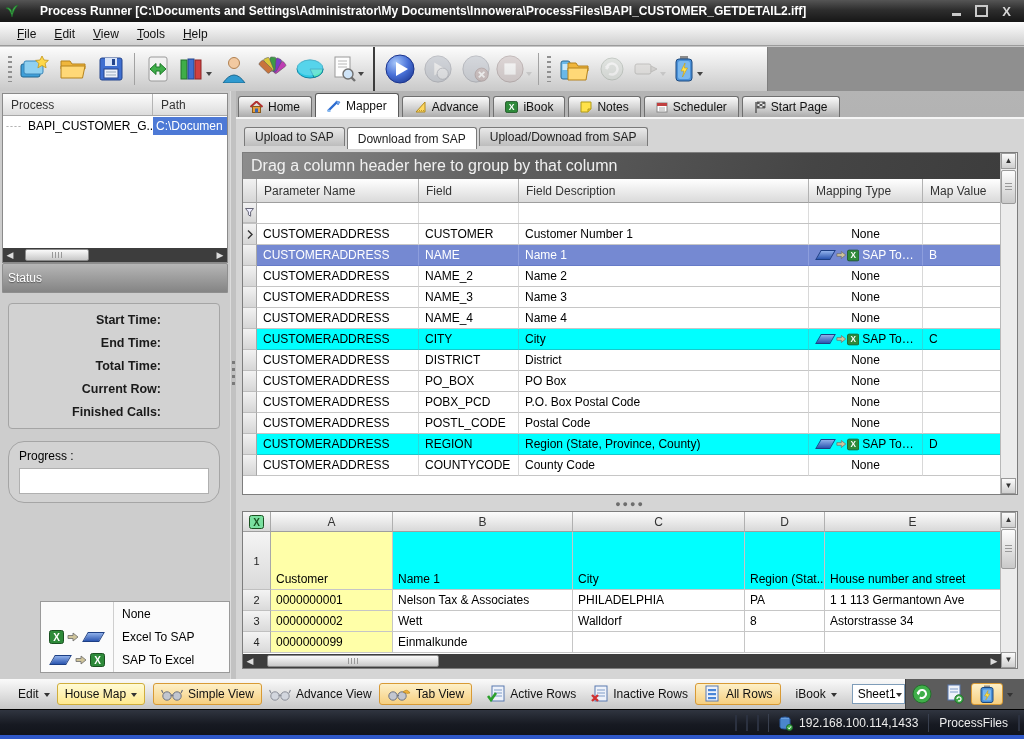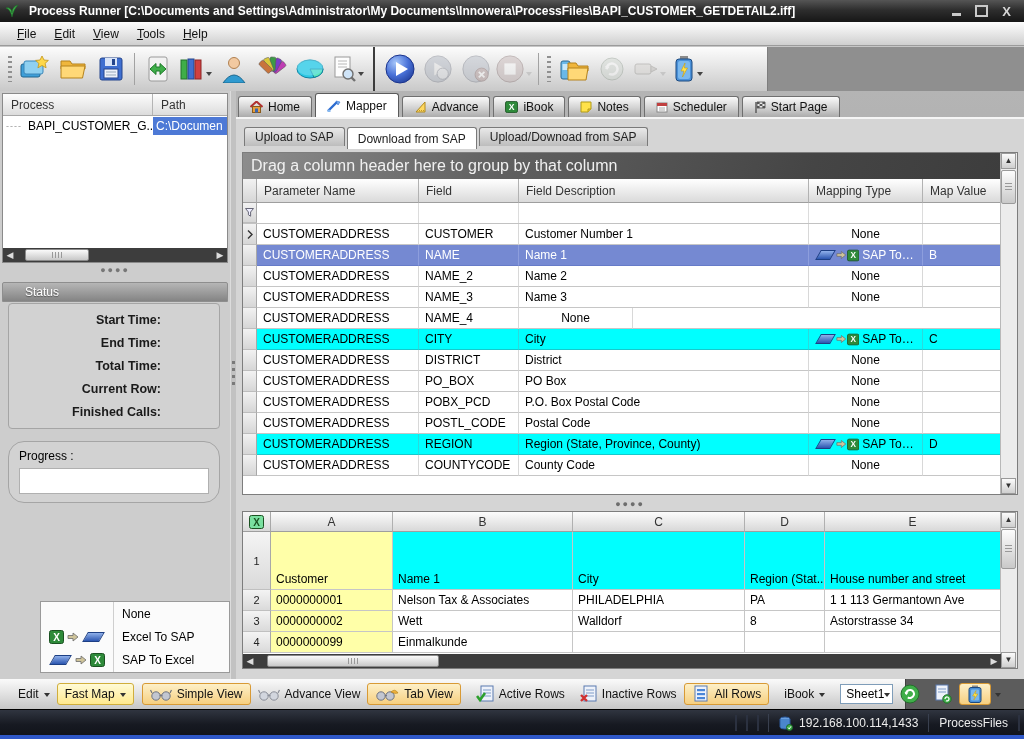--- a/index.html
+++ b/index.html
@@ -3,21 +3,21 @@
 <meta charset="utf-8">
 <style>
   html,body{margin:0;padding:0}
   body{width:1024px;height:739px;position:relative;overflow:hidden;
        font-family:"Liberation Sans",sans-serif;background:#c6c6c6;font-size:12px;color:#000;}
   svg{display:block}
   
   .titlebar{position:absolute;top:0;left:0;right:0;height:22px;
     background:linear-gradient(#555 0%,#2e2e2e 45%,#161616 100%);
     display:flex;align-items:center;padding:0 5px;box-sizing:border-box;color:#fff;}
-  .title-text{font-size:12px;font-weight:bold;margin-left:10px;white-space:nowrap;overflow:hidden;flex:1}
+  .title-text{font-size:12px;font-weight:bold;margin-left:21px;white-space:nowrap;overflow:hidden;flex:1}
   .win-controls{display:flex;gap:14px;align-items:center;padding-right:8px;color:#c9c9c9}
   .wc-min{width:9px;height:3px;background:#c9c9c9;margin-top:7px}
   .wc-max{width:9px;height:8px;border:2px solid #c9c9c9}
   .wc-close{font-weight:bold;font-size:13px;color:#d6d6d6}
   
   .menubar{position:absolute;top:22px;left:0;right:0;height:24px;
     background:linear-gradient(#fdfdfd,#e9e9e9 45%,#cfcfcf);border-bottom:1px solid #9b9b9b;
     display:flex;align-items:center;padding-left:8px;box-sizing:border-box}
   .menu-item{display:inline-block;padding:3px 9px;color:#111}
   .menu-item::first-letter{text-decoration:underline}
@@ -51,23 +51,23 @@
     padding-left:3px;white-space:nowrap;overflow:hidden}
   .hscroll{position:absolute;bottom:0;left:0;right:0;height:14px;background:#3d3d3d;
     display:flex;align-items:center}
   .hs-arrow{width:14px;color:#dcdcdc;font-size:9px;text-align:center}
   .hs-thumb{height:10px;border-radius:2px;background:linear-gradient(#fafafa,#c8c8c8);
     border:1px solid #8a8a8a;display:flex;align-items:center;justify-content:center}
   .hs-grip{width:10px;height:6px;
     background:repeating-linear-gradient(to right,#999 0 1px,transparent 1px 3px)}
   .splitdots{position:absolute;top:175px;left:0;width:230px;text-align:center;color:#777;
     font-size:9px;letter-spacing:2px;line-height:9px}
-  .status-hdr{position:absolute;top:191px;left:2px;right:2px;height:20px;
+  .status-hdr{position:absolute;top:172px;left:2px;right:2px;height:30px;
     background:linear-gradient(#b6b6b6,#848484);border:1px solid #8e8e8e;border-radius:2px 2px 0 0;
-    color:#fdfdfd;display:flex;align-items:center;padding-left:22px;box-sizing:border-box;
+    color:#fdfdfd;display:flex;align-items:center;padding-left:5px;box-sizing:border-box;
     text-shadow:0 1px 1px #555}
   .status-box{position:absolute;top:212px;left:8px;right:10px;height:126px;background:#d2d2d2;
     border:1px solid #a5a5a5;border-radius:4px;padding-top:9px;box-sizing:border-box}
   .status-label{height:23px;text-align:right;padding-right:58px;font-weight:bold;font-size:12.5px;color:#1a1a1a}
   .progress-box{position:absolute;top:350px;left:8px;right:10px;height:62px;background:#d2d2d2;
     border:1px solid #a5a5a5;border-radius:16px;box-sizing:border-box;padding:7px 10px}
   .progress-field{margin-top:5px;height:24px;background:#fff;border:1px solid #b0b0b0}
   .legend{position:absolute;top:510px;left:40px;right:0;height:72px;background:#fbfbfb;
     border:1px solid #9a9a9a;display:flex;box-sizing:border-box}
   .legend-icons{width:72px;border-right:1px solid #cfcfcf;display:flex;flex-direction:column}
@@ -549,20 +549,21 @@
               <div class="g-cell w-param">CUSTOMERADDRESS</div>
               <div class="g-cell w-field">NAME_3</div>
               <div class="g-cell w-desc">Name 3</div>
               <div class="g-cell w-map map-none">None</div>
               <div class="g-cell w-val"></div>
             </div>
             <div class="grid-row ">
               <div class="g-rowhdr"></div>
               <div class="g-cell w-param">CUSTOMERADDRESS</div>
               <div class="g-cell w-field">NAME_4</div>
+              <div class="g-cell w-desc">Name 4</div>
               <div class="g-cell w-map map-none">None</div>
               <div class="g-cell w-val"></div>
             </div>
             <div class="grid-row mapped">
               <div class="g-rowhdr"></div>
               <div class="g-cell w-param">CUSTOMERADDRESS</div>
               <div class="g-cell w-field">CITY</div>
               <div class="g-cell w-desc">City</div>
               <div class="g-cell w-map">
                 <span class="sap-par"></span>
@@ -717,21 +718,21 @@
 </div>
 
 <div class="btoolbar-row">
  <div class="btoolbar">
   <div class="grip"></div>
   <div class="bt-btn">
     <span>Edit</span>
         <span class="bt-caret"></span>
   </div>
   <div class="bt-btn fastmap">
-    <span>Fast Map</span>
+    <span>House Map</span>
         <span class="bt-caret"></span>
   </div>
   <div class="bt-sep"></div>
   <div class="bt-btn hl">
     <svg width="22" height="13" viewBox="0 0 22 13">
           <path d="M2 5 L0.5 2 M20 5 L21.5 2" stroke="#70747e" stroke-width="1.2" fill="none"></path>
           <circle cx="6" cy="8" r="4.2" fill="#c2c6d0" stroke="#70747e"></circle>
           <circle cx="16" cy="8" r="4.2" fill="#c2c6d0" stroke="#70747e"></circle>
           <path d="M10 8 q1 -2.4 2 0" fill="none" stroke="#70747e" stroke-width="1.2"></path>
         </svg>

